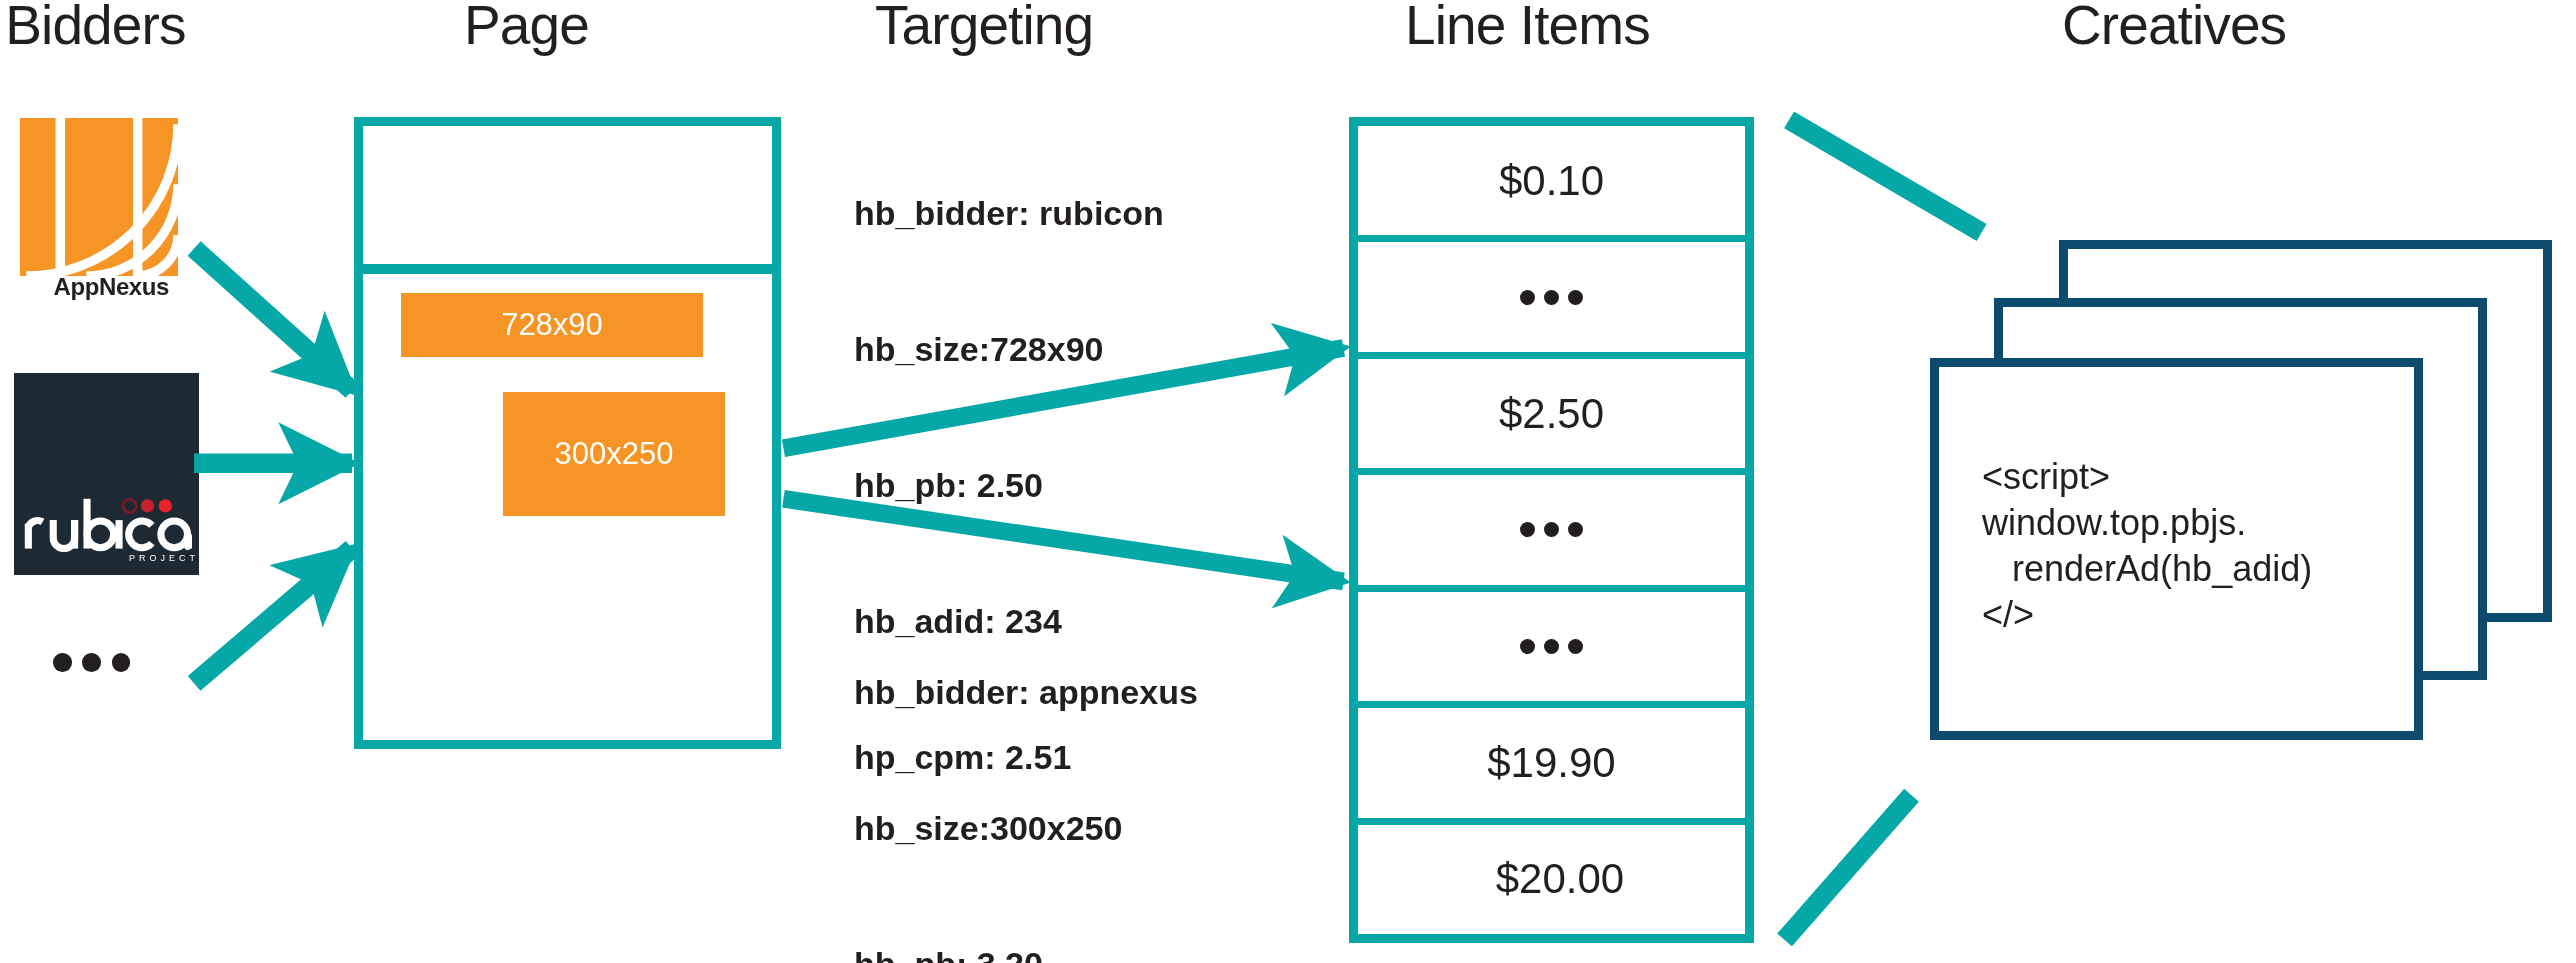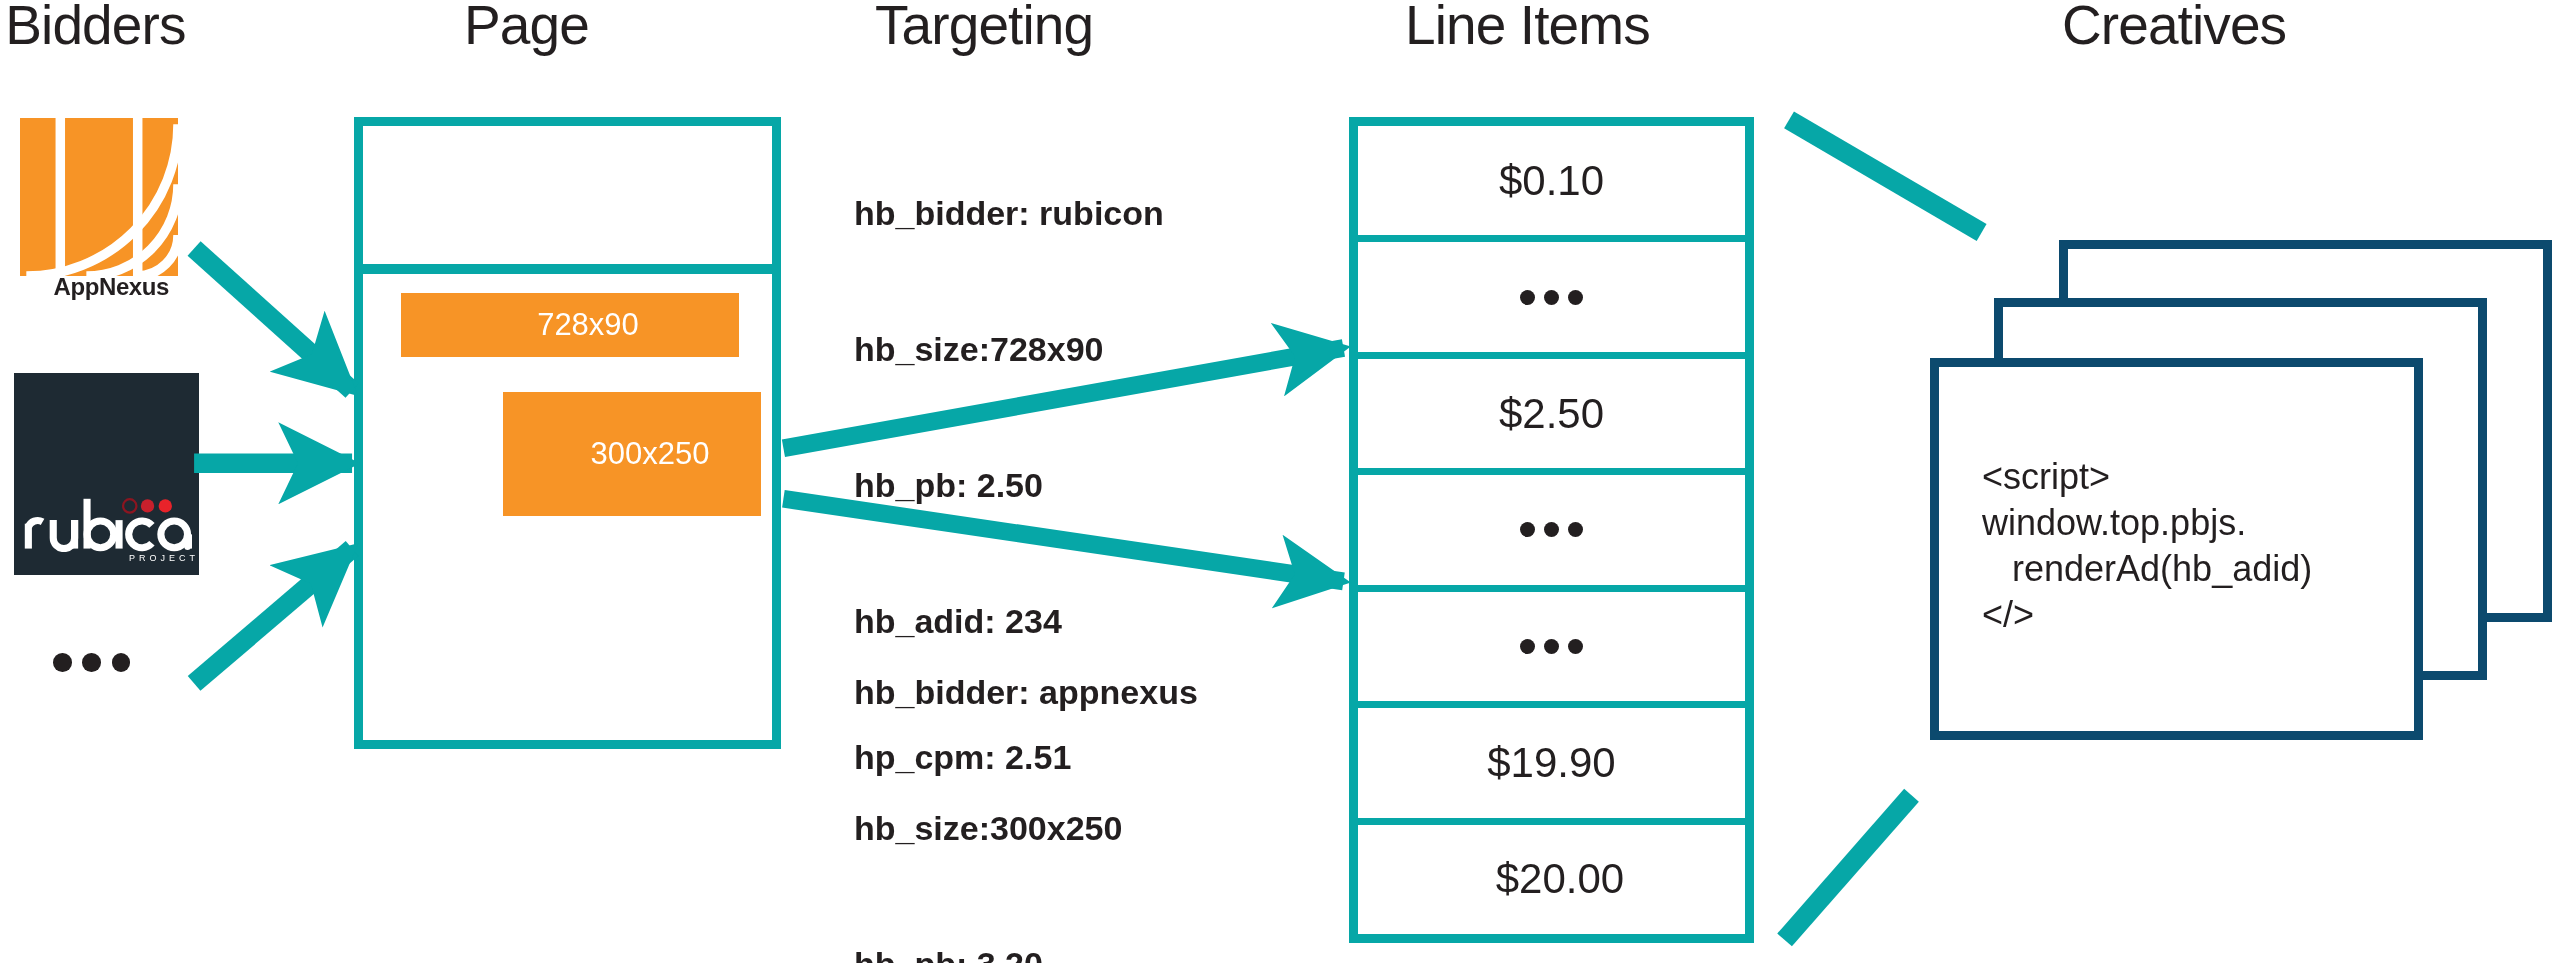--- a/index.html
+++ b/index.html
@@ -115,21 +115,20 @@
   .ad-slot {
     position: absolute;
     background: #f79426;
     color: #ffffff;
     display: flex;
     align-items: center;
     justify-content: center;
     font-size: 31px;
     font-family: "Liberation Sans", sans-serif;
     letter-spacing: 0px;
-    padding-left: 36px;
   }
   .ad-slot-leaderboard {
     left: 38px;
     top: 167px;
     width: 302px;
     height: 64px;
   }
   .ad-slot-mpu {
     left: 140px;
     top: 266px;

